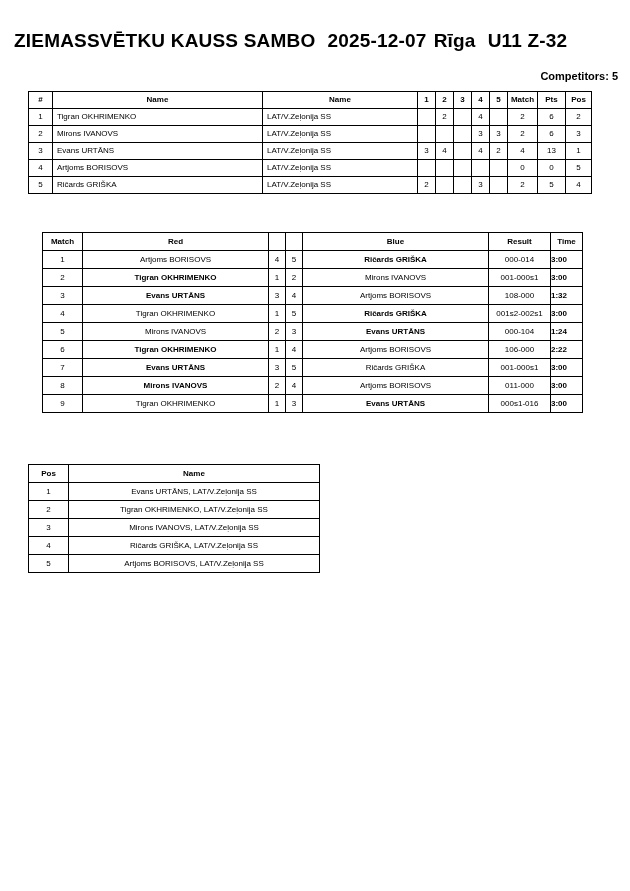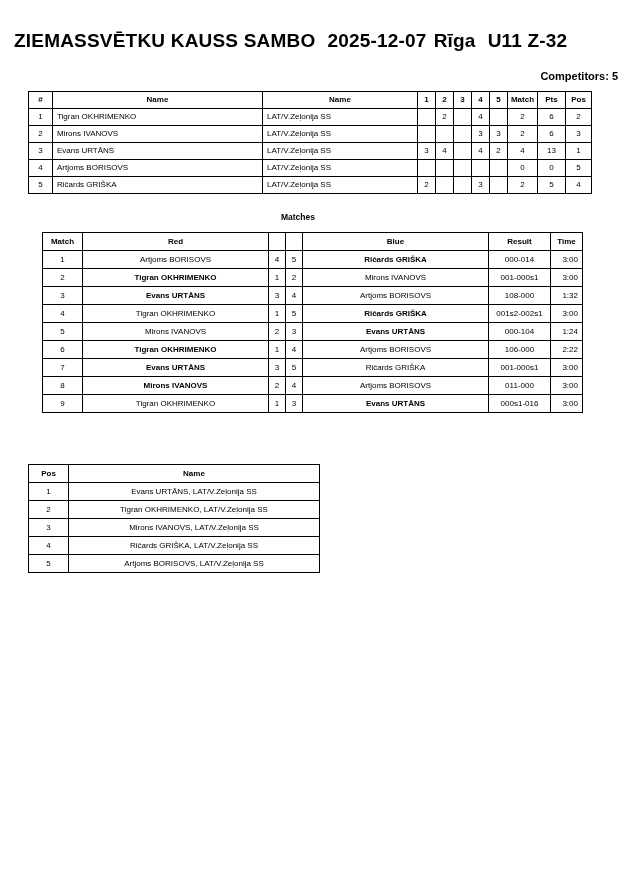--- a/index.html
+++ b/index.html
@@ -70,21 +70,21 @@
     overflow: hidden;
     white-space: nowrap;
   }
   th {
     font-weight: bold;
     font-size: 8px;
     text-align: center;
   }
   .c { text-align: center; }
   .l { text-align: left; padding-left: 4px !important; }
-  .r { text-align: right; padding-right: 4px !important; }
+  .r { text-align: left; padding-right: 4px !important; font-weight: bold; }
   .b { font-weight: bold; }
 
   
   #competitors-table {
     position: absolute;
     left: 28px;
     top: 91px;
     width: 563px;
   }
   #competitors-table td, #competitors-table th { height: 16px; line-height: 16px; }
@@ -215,21 +215,20 @@
         <td class="c"></td>
         <td class="c">3</td>
         <td class="c"></td>
         <td class="c">2</td>
         <td class="c">5</td>
         <td class="c">4</td>
       </tr>
     </tbody>
   </table>
 
-  <div class="section-caption cap-matches">Matches</div>
 
   <table id="matches-table">
     <colgroup>
       <col style="width:40px">
         <col style="width:186px">
       <col style="width:17px">
         <col style="width:17px">
       <col style="width:186px">
         <col style="width:62px">
         <col style="width:32px">

